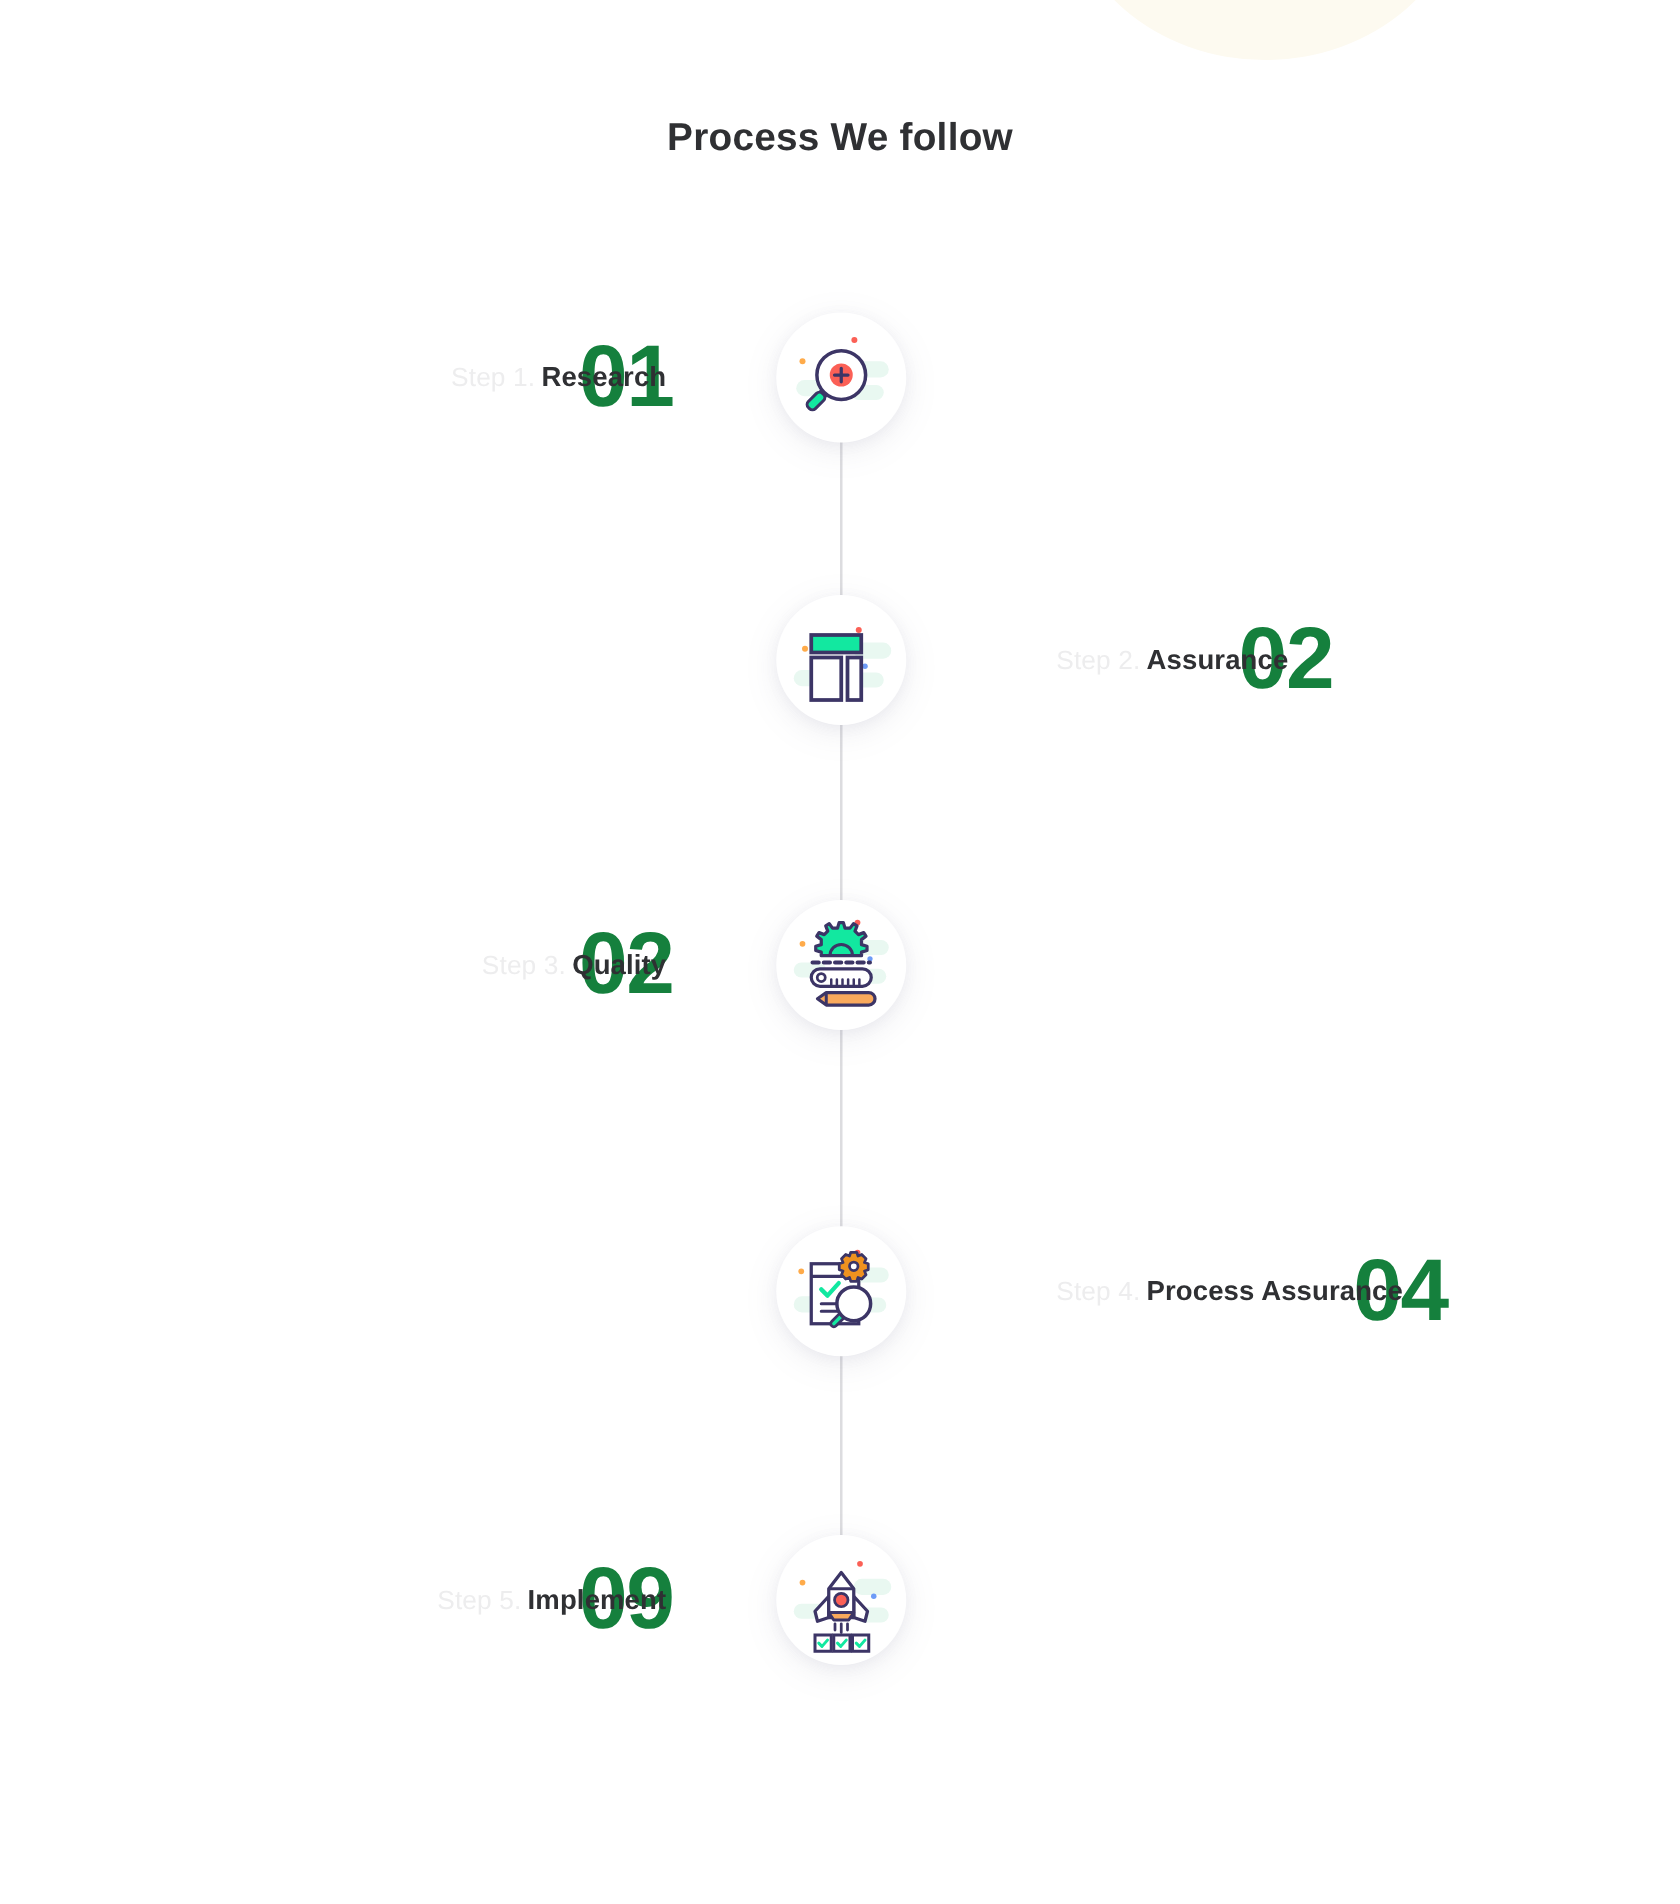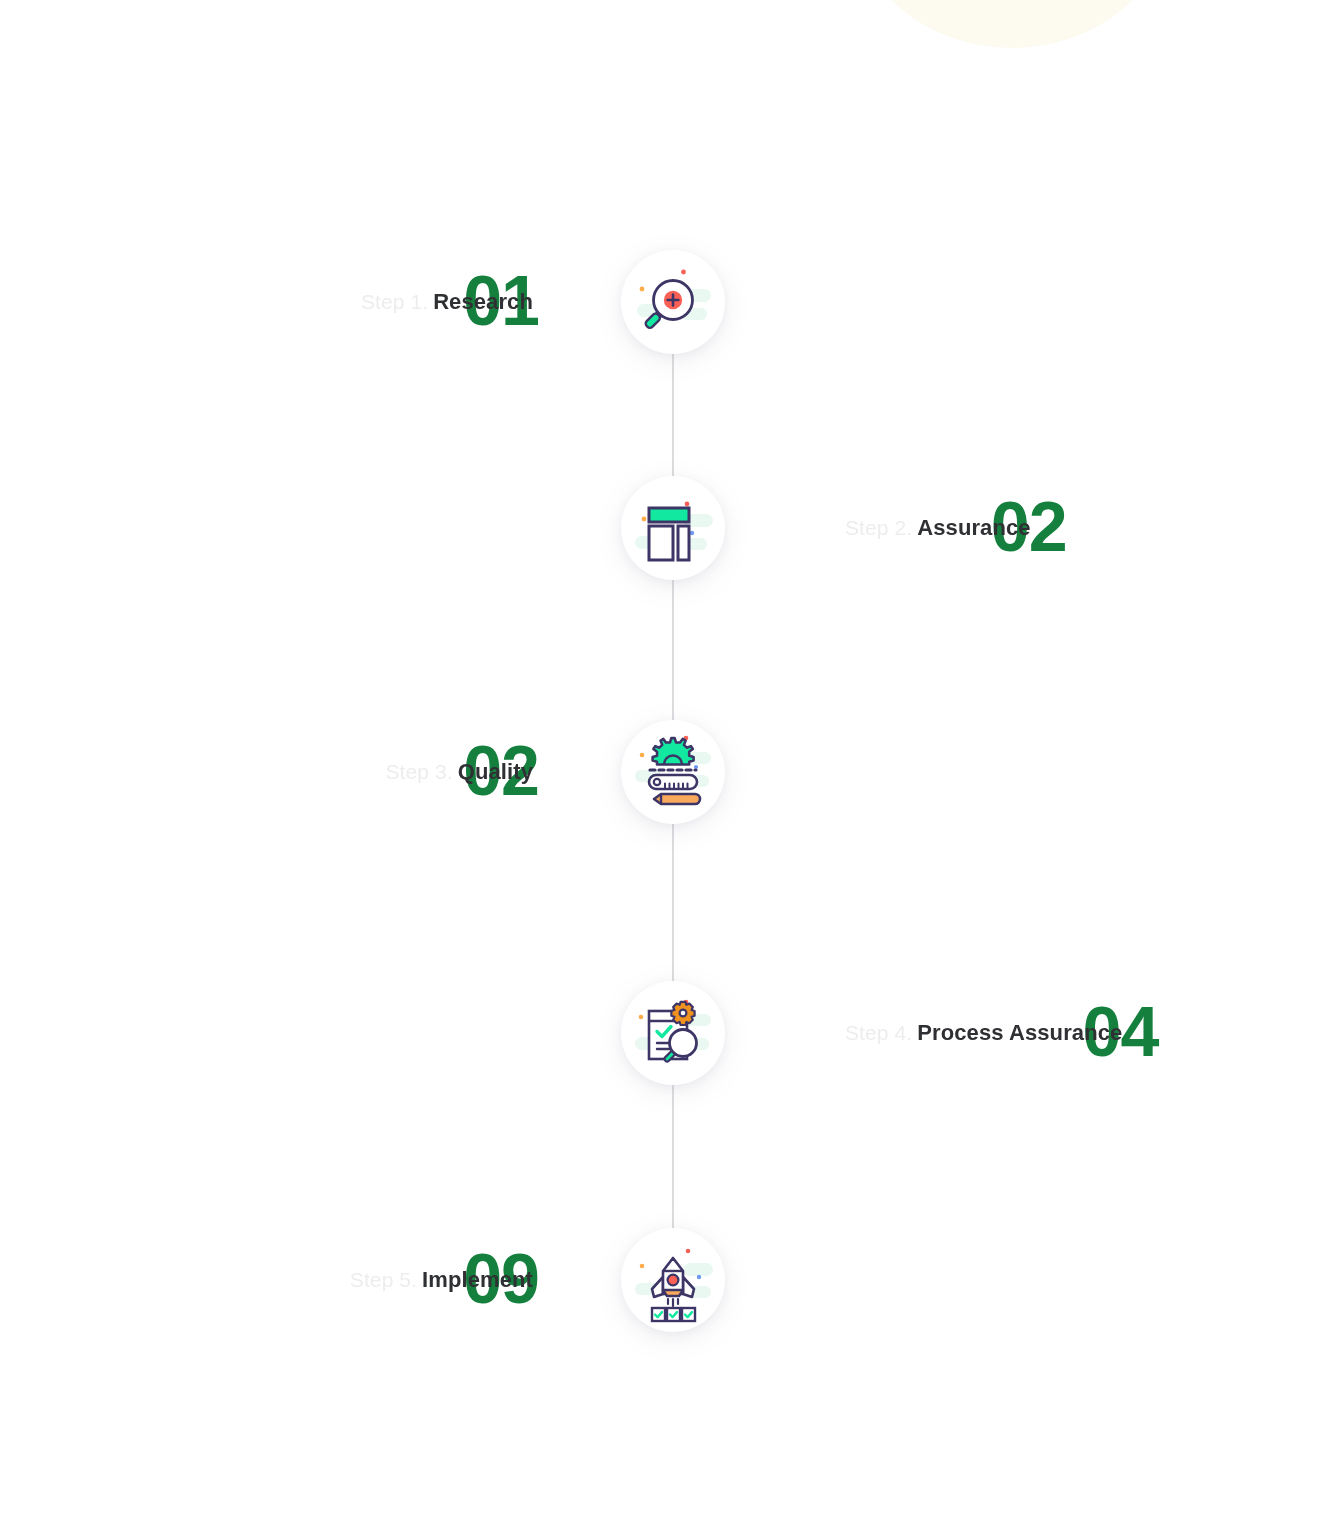--- a/index.html
+++ b/index.html
@@ -122,20 +122,21 @@
     margin-left: 5px;
   }
 </style>
 </head>
 <body>
 
 <div id="page">
 
   <div class="cream-blob"></div>
 
+  <h1 class="page-title">Process We follow</h1>
 
   <div class="timeline-line"></div>
 
   <div class="steps">
 
     <div class="step" style="top:237px;">
       <div class="label left">
         <span class="label-inner">
           <span class="ghost-num">01</span>
           <span class="label-text">

